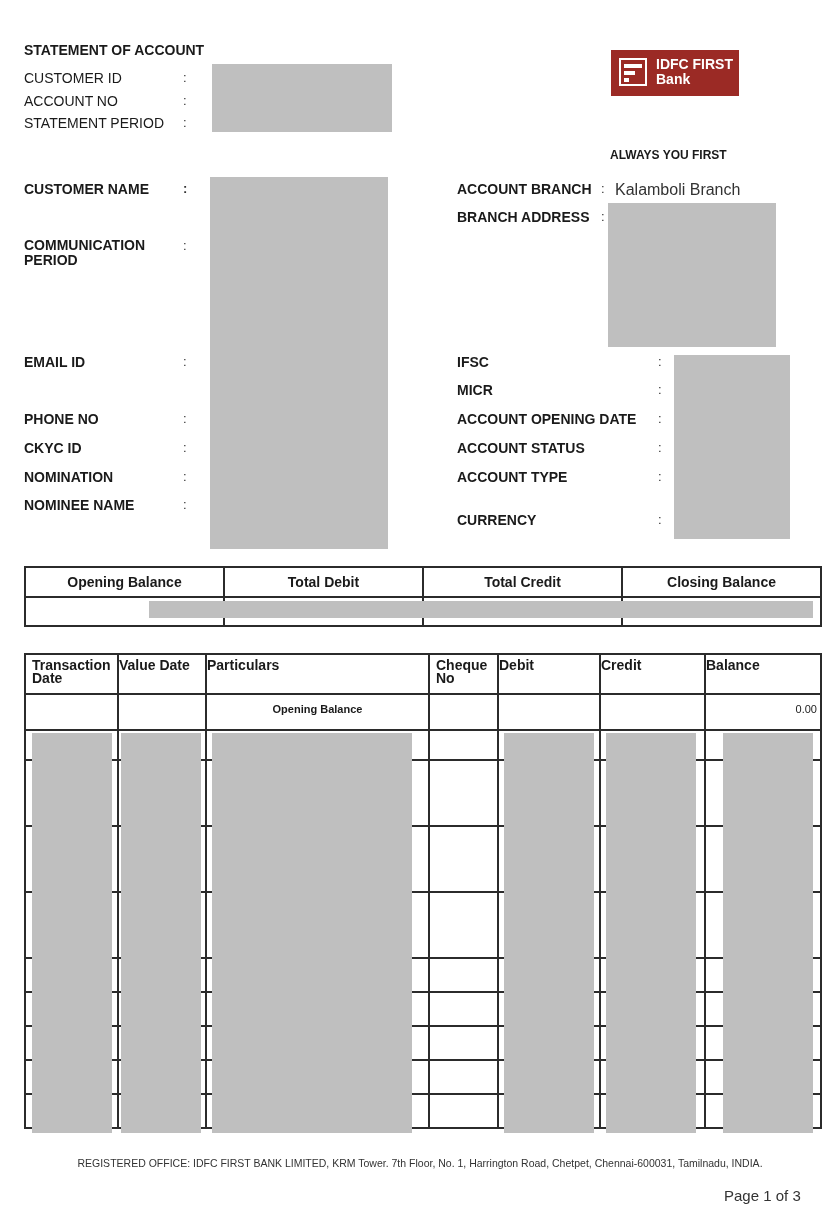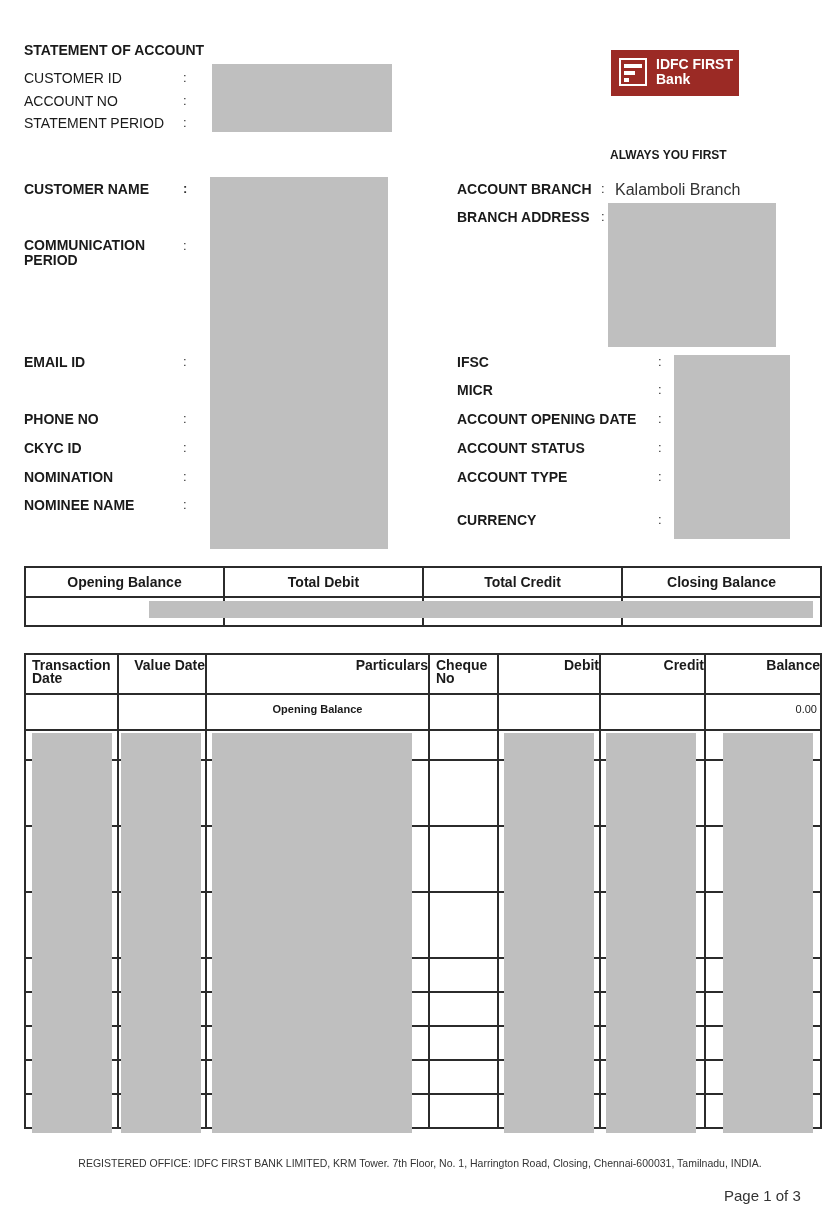--- a/index.html
+++ b/index.html
@@ -22,21 +22,21 @@
 
   
   table { border-collapse: collapse; table-layout: fixed; }
   .summary { position: absolute; left: 24px; top: 566px; width: 796px; }
   .summary th, .summary td { border: 2px solid #2b2b2b; }
   .summary th { height: 30px; font-size: 14px; font-weight: bold; text-align: center; }
   .summary td { height: 29px; font-size: 12px; text-align: right; padding-right: 4px; }
 
   .txn { position: absolute; left: 24px; top: 653px; width: 796px; }
   .txn th, .txn td { border: 2px solid #2b2b2b; vertical-align: top; }
-  .txn th { height: 40px; font-size: 14px; font-weight: bold; text-align: right; line-height: 13px; padding-top: 4px; }
+  .txn th { height: 40px; font-size: 14px; font-weight: bold; text-align: left; line-height: 13px; padding-top: 4px; }
   .txn th.left { text-align: left; padding-left: 6px; }
   .txn td { font-size: 11px; padding: 3px 3px; }
   .txn td.num { text-align: right; font-weight: normal; margin-left: 26px; }
   .txn td.center { text-align: center; font-weight: bold; padding-top: 8px; }
 
   .footer { position: absolute; left: 0; width: 840px; top: 1157px; text-align: center; font-size: 10.5px; color: #333; }
   .page { position: absolute; left: 724px; top: 1187px; font-size: 15px; color: #333; }
 </style>
 </head>
 <body>
@@ -254,14 +254,14 @@
     </tbody>
 </table>
 
 <div class="redact" style="left:32px; top:733px; width:80px; height:400px;"></div>
 <div class="redact" style="left:121px; top:733px; width:80px; height:400px;"></div>
 <div class="redact" style="left:212px; top:733px; width:200px; height:400px;"></div>
 <div class="redact" style="left:504px; top:733px; width:90px; height:400px;"></div>
 <div class="redact" style="left:606px; top:733px; width:90px; height:400px;"></div>
 <div class="redact" style="left:723px; top:733px; width:90px; height:400px;"></div>
 
-<div class="footer">REGISTERED OFFICE: IDFC FIRST BANK LIMITED, KRM Tower. 7th Floor, No. 1, Harrington Road, Closing, Chennai-600031, Tamilnadu, INDIA.</div>
+<div class="footer">REGISTERED OFFICE: IDFC FIRST BANK LIMITED, KRM Tower. 7th Floor, No. 1, Harrington Road, Chetpet, Chennai-600031, Tamilnadu, INDIA.</div>
 <div class="page">Page 1 of 3</div>
 
 </body></html>

